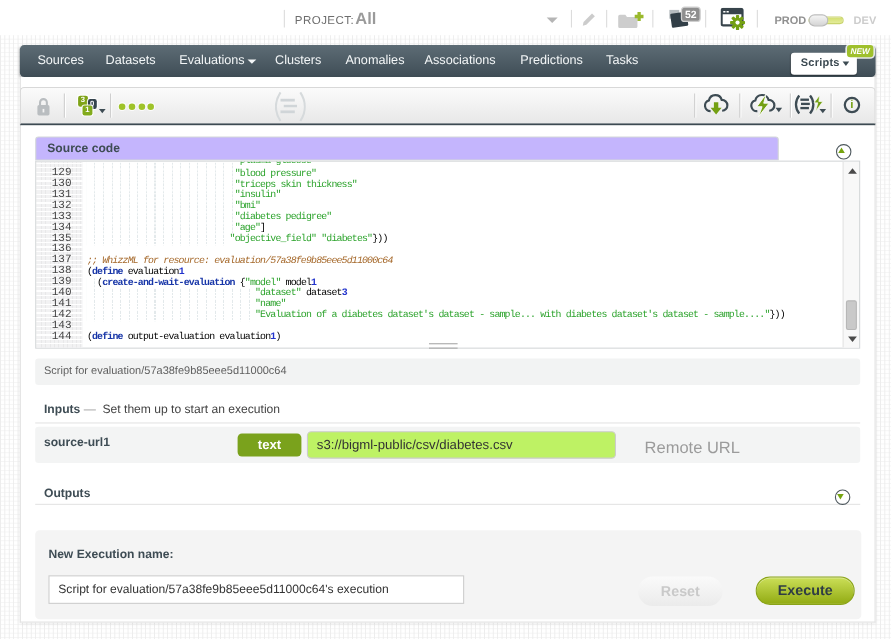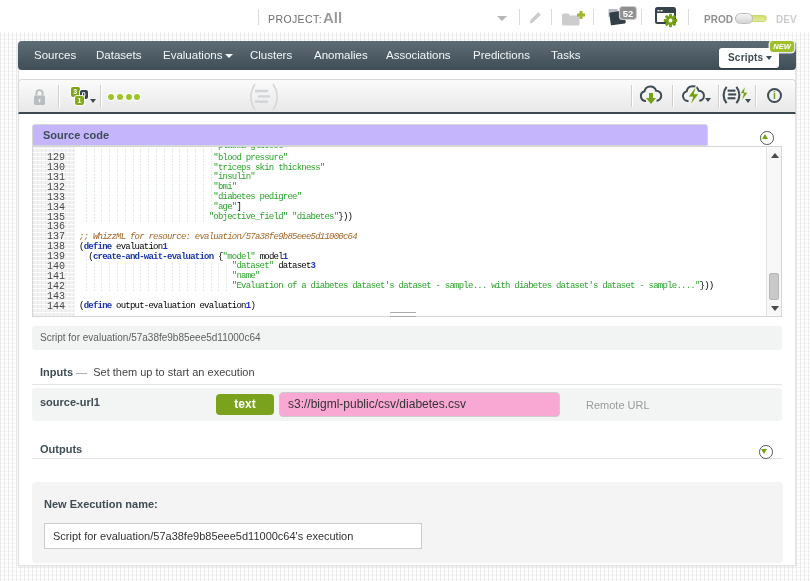--- a/index.html
+++ b/index.html
@@ -78,23 +78,23 @@
 #lblrow { left:32px; top:326px; width:750px; height:24px; background:#f2f3f3; border-radius:3px;
   font-size:10px; color:#5f5f5f; line-height:24px; padding-left:8px; }
 #inputshead { left:40px; top:366px; font-size:11px; color:#444; }
 #inputshead b { color:#3e4c54; }
 #inputshead .dash { color:#999; }
 .hr { height:1px; background:#e4e4e4; }
 #srcrow { left:32px; top:388px; width:750px; height:33px; background:#f3f4f4; border-radius:3px; }
 #srclbl { left:40px; top:396px; font-size:11px; font-weight:bold; color:#3e4c54; }
 #textbtn { left:216px; top:394px; width:58px; height:21px; background:#7aa21c; border-radius:4px;
   color:#fff; font-size:12px; font-weight:bold; text-align:center; line-height:21px; }
-#urlinput { left:279px; top:392px; width:281px; height:25px; background:#f9a8d4; border:1px solid #ccc;
+#urlinput { left:279px; top:392px; width:281px; height:25px; background:#bef264; border:1px solid #ccc;
   border-radius:4px; font-size:12px; color:#333; line-height:23px; padding-left:8px; }
-#remoteurl { left:586px; top:399px; font-size:11px; color:#9b9b9b; }
+#remoteurl { left:586px; top:399px; font-size:15px; color:#9b9b9b; }
 #outputslbl { left:40px; top:443px; font-size:11px; font-weight:bold; color:#3e4c54; }
 .circbtn { position:absolute; width:13.6px; height:13.6px; border-radius:50%; background:#fff; border:1.8px solid #4e585e; }
 .tri-up { position:absolute; left:1.3px; top:2.4px; width:0; height:0;
   border-left:3.7px solid transparent; border-right:3.7px solid transparent; border-bottom:5px solid #76a410; }
 .tri-dn { position:absolute; left:1.3px; top:2.8px; width:0; height:0;
   border-left:3.7px solid transparent; border-right:3.7px solid transparent; border-top:5px solid #76a410; }
 #botpanel { left:32px; top:482px; width:751px; height:81px; background:#f4f4f4; border-radius:4px; }
 #execlbl { left:44px; top:498px; font-size:11px; font-weight:bold; color:#3e4c54; }
 #execinput { left:44px; top:523px; width:378px; height:26px; background:#fff; border:1px solid #ccc;
   border-radius:0; font-size:11px; color:#333; line-height:24px; padding-left:8px; }
@@ -276,13 +276,15 @@
   <div id="urlinput" class="abs">s3://bigml-public/csv/diabetes.csv</div>
   <div id="remoteurl" class="abs">Remote URL</div>
   <div id="outputslbl" class="abs">Outputs</div>
   <div class="abs hr" style="left:32px; top:458px; width:750px;"></div>
   <div class="circbtn" style="left:759px; top:445px;">
       <div class="tri-dn"></div>
     </div>
   <div id="botpanel" class="abs"></div>
   <div id="execlbl" class="abs">New Execution name:</div>
   <div id="execinput" class="abs">Script for evaluation/57a38fe9b85eee5d11000c64's execution</div>
+  <div id="resetbtn" class="abs">Reset</div>
+  <div id="execbtn" class="abs">Execute</div>
 </div>
 
 </body></html>

